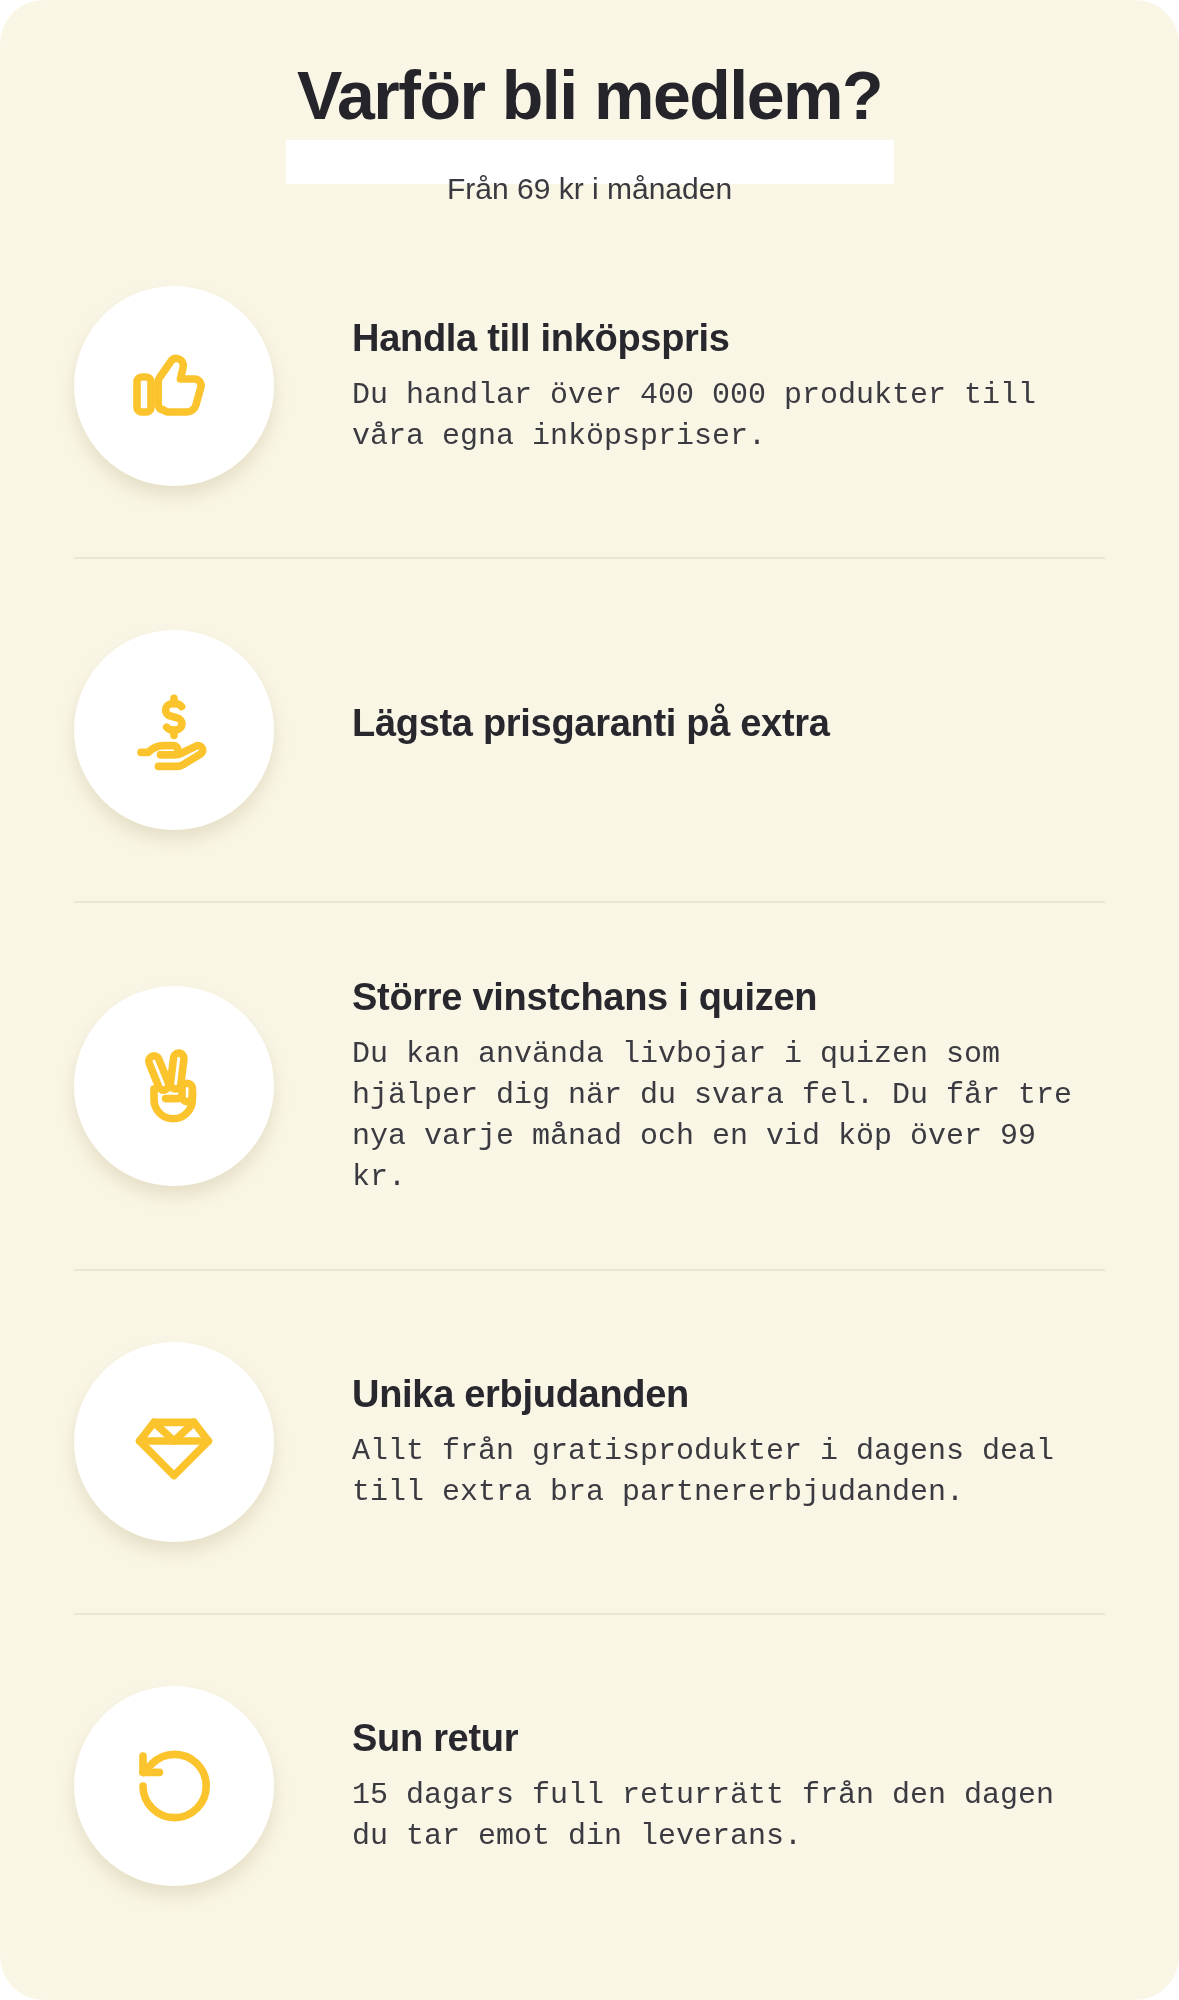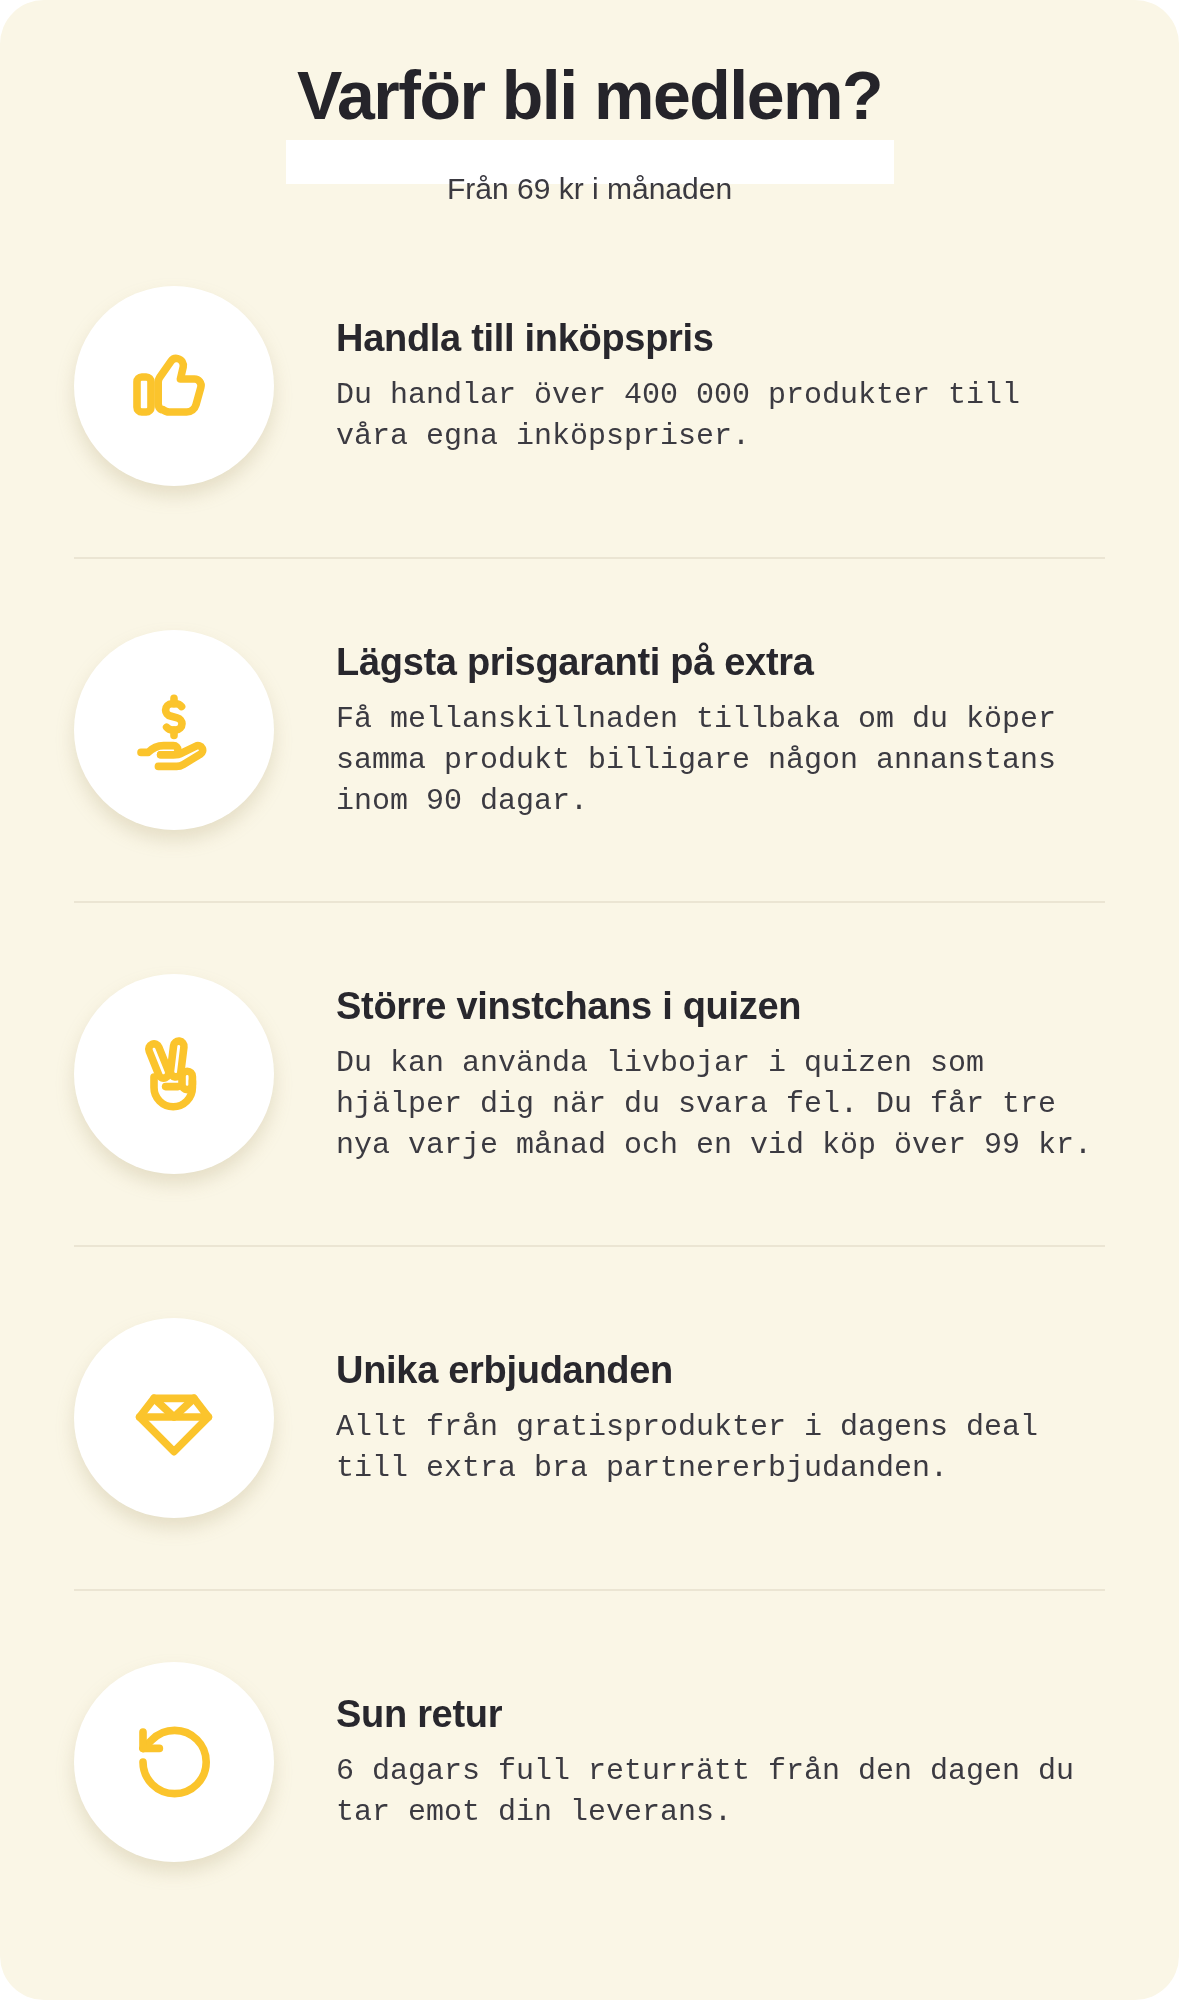--- a/index.html
+++ b/index.html
@@ -34,21 +34,21 @@
   .page-subtitle {
     position: relative; z-index: 1;
     margin: 36px 0 0 0;
     font-size: 30px; line-height: 38px;
     font-weight: 400;
     color: #3A3940;
     text-align: center;
   }
   .benefit {
     display: flex; align-items: center;
-    gap: 62px;
+    gap: 78px;
   }
   .icon-circle {
     flex: 0 0 200px;
     width: 200px; height: 200px;
     background: #FFFFFF;
     border-radius: 50%;
     box-shadow: 0 10px 18px rgba(176, 162, 120, 0.28);
     display: flex; align-items: center; justify-content: center;
   }
   .icon-circle svg {
@@ -107,21 +107,20 @@
     <div class="icon-circle">
       <svg viewBox="0 0 48 48">
         <path d="M27.8 12.3c-.7-.9-1.8-1.4-3-1.4h-1.9c-1.7 0-3.1 1.4-3.1 3.1 0 1.4 1 2.7 2.4 3l3.4.9c1.4.4 2.4 1.6 2.4 3 0 1.7-1.4 3.1-3.1 3.1h-1.6c-1.2 0-2.3-.5-3-1.4"></path>
         <path d="M24 8.2v2.7M24 24v2.7"></path>
         <path d="M7.5 35.2h3.6c2-2.1 4.8-3.4 7.7-3.4h4.9c1.3 0 2.3 1 2.3 2.3s-1 2.3-2.3 2.3h-6.4"></path>
         <path d="M17.3 36.4h7.9c.6 0 1.2-.1 1.7-.4l8.1-3.9c1.1-.6 2.5-.1 3.1 1 .5 1 .2 2.3-.8 2.9l-8.6 5.2c-1 .6-2.2 1-3.4 1h-9.1"></path>
       </svg>
     </div>
     <div class="benefit-text">
       <h2 class="benefit-title">Lägsta prisgaranti på extra</h2>
-      <p class="benefit-desc">Få mellanskillnaden tillbaka om du köper samma produkt billigare någon annanstans inom 90 dagar.</p>
     </div>
   </div>
 
   <hr class="divider">
 
   <div class="benefit">
     <div class="icon-circle">
       <svg viewBox="0 0 48 48">
         <rect x="13.8" y="8.5" width="5.2" height="18" rx="2.6" transform="rotate(-22 16.4 17.5)"></rect>
         <rect x="23" y="7.5" width="5.2" height="18" rx="2.6" transform="rotate(7 25.6 16.5)"></rect>
@@ -156,17 +155,17 @@
 
   <div class="benefit">
     <div class="icon-circle">
       <svg viewBox="0 0 48 48">
         <path d="M8.5 24a15.8 15.8 0 1 0 15.8-15.8c-4.4 0-8.4 1.8-11.4 4.8l-4.4 4.2"></path>
         <path d="M8.5 9v8.2h8.2"></path>
       </svg>
     </div>
     <div class="benefit-text">
       <h2 class="benefit-title">Sun retur</h2>
-      <p class="benefit-desc">6 dagars full returrätt från den dagen du tar emot din leverans.</p>
+      <p class="benefit-desc">15 dagars full returrätt från den dagen du tar emot din leverans.</p>
     </div>
   </div>
 
 </div>
 
 </body></html>

